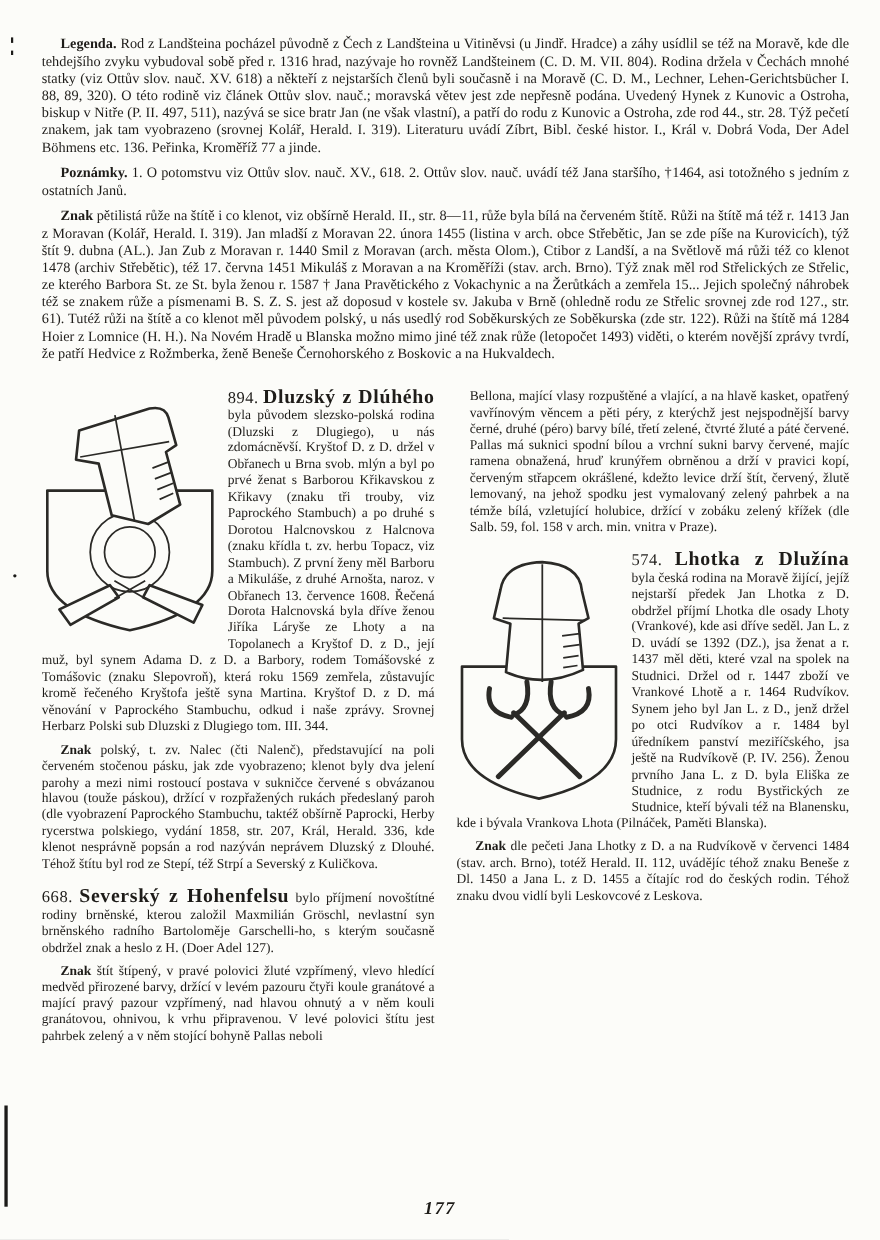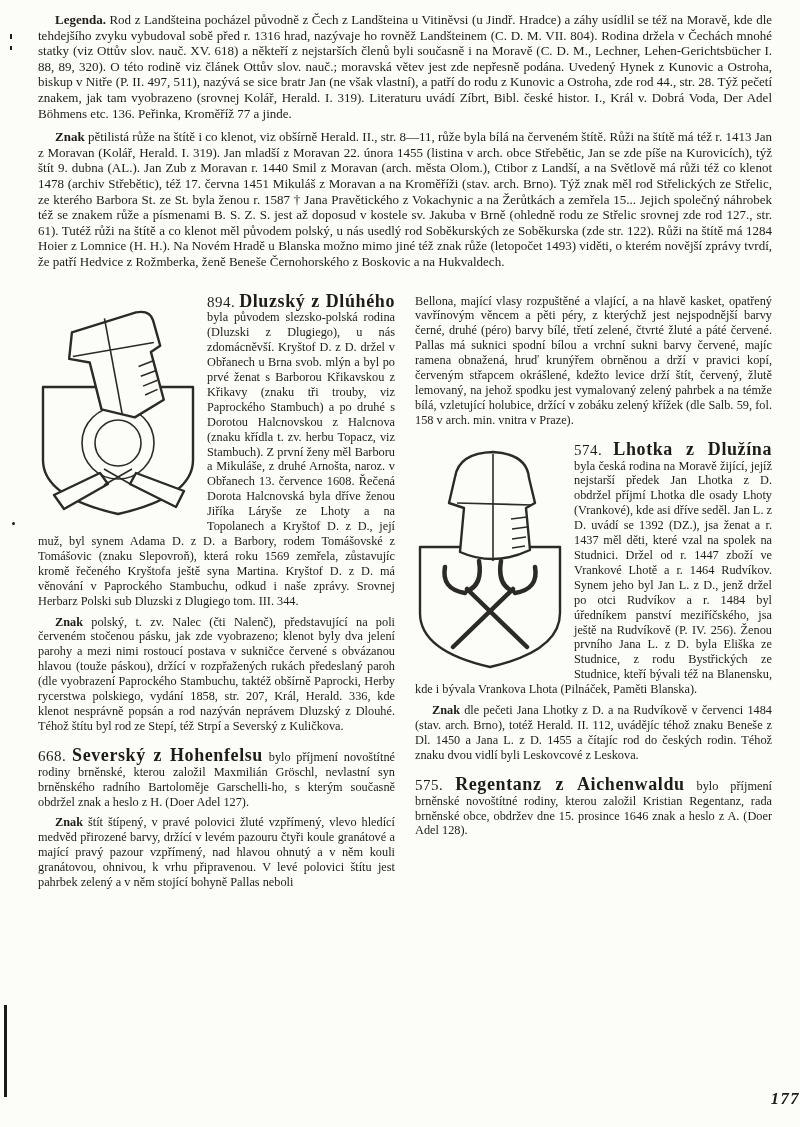--- a/index.html
+++ b/index.html
@@ -1,42 +1,42 @@
 <!DOCTYPE html>
 <html lang="cs"><head>
 <meta charset="utf-8">
 <style>
   * { margin:0; padding:0; box-sizing:border-box; }
   html,body { background:#d9d9d6; }
   .page {
     width:800px; height:1127px; position:relative; overflow:hidden;
     background:#fcfcf9; color:#1e1c19;
     font-family:"Liberation Serif","DejaVu Serif",serif;
-    padding:12px 28px 0 38px;
+    padding:32px 28px 0 38px;
   }
   
   .top p { font-size:13px; line-height:15.6px; text-align:justify; text-indent:17px; }
   .top p + p { margin-top:8px; }
   .lbl { font-weight:bold; }
   
   .cols { display:flex; gap:20px; margin-top:24px; }
   .col { flex:1; min-width:0; font-size:12.3px; line-height:14.9px; text-align:justify; }
   .entry { margin-top:14px; }
   .entry:first-child { margin-top:0; }
   .enum { font-size:15px; letter-spacing:0.5px; }
   .ename { font-size:18px; font-weight:bold; letter-spacing:0.6px; }
   p.znak { text-indent:17px; margin-top:6px; }
-  p.cont { margin-top:0; }
+  p.cont { margin-top:0;margin-left:12px; }
   .illus { float:left; margin:3px 9px 2px 0; }
   .illus svg { display:block; }
   .lineart { stroke:#2b2a27; fill:#fcfcf9; stroke-width:2.4; stroke-linejoin:round; }
   .thin    { stroke:#2b2a27; fill:none; stroke-width:1.6; }
   .forkart { stroke:#2b2a27; fill:none; stroke-width:4.5; stroke-linecap:round; }
   .footer {
-    position:absolute; left:0; bottom:18px; width:100%; text-align:right;
+    position:absolute; left:0; bottom:18px; width:100%; text-align:center;
     font-style:italic; font-weight:bold; font-size:16.5px; letter-spacing:1.5px;
   }
   .artifact { position:absolute; background:#1c1b19; }
   .a-line { left:4px; top:1005px; width:3px; height:92px; }
   .a-dot1 { left:10px; top:34px; width:2px; height:5px; }
   .a-dot2 { left:10px; top:46px; width:2px; height:4px; }
   .a-dot3 { left:12px; top:522px; width:3px; height:3px; border-radius:50%; }
 </style>
 </head>
 <body>
@@ -45,20 +45,24 @@
 
   <div class="artifact a-line"></div>
   <div class="artifact a-dot1"></div>
   <div class="artifact a-dot2"></div>
   <div class="artifact a-dot3"></div>
 
   <section class="top">
     <p>
       <span class="lbl">Legenda.</span>
       <span>Rod z Landšteina pocházel původně z Čech z Landšteina u Vitiněvsi (u Jindř. Hradce) a záhy usídlil se též na Moravě, kde dle tehdejšího zvyku vybudoval sobě před r. 1316 hrad, nazývaje ho rovněž Landšteinem (C. D. M. VII. 804). Rodina držela v Čechách mnohé statky (viz Ottův slov. nauč. XV. 618) a někteří z nejstarších členů byli současně i na Moravě (C. D. M., Lechner, Lehen-Gerichtsbücher I. 88, 89, 320). O této rodině viz článek Ottův slov. nauč.; moravská větev jest zde nepřesně podána. Uvedený Hynek z Kunovic a Ostroha, biskup v Nitře (P. II. 497, 511), nazývá se sice bratr Jan (ne však vlastní), a patří do rodu z Kunovic a Ostroha, zde rod 44., str. 28. Týž pečetí znakem, jak tam vyobrazeno (srovnej Kolář, Herald. I. 319). Literaturu uvádí Zíbrt, Bibl. české histor. I., Král v. Dobrá Voda, Der Adel Böhmens etc. 136. Peřinka, Kroměříž 77 a jinde.</span>
+    </p>
+    <p>
+      <span class="lbl">Poznámky.</span>
+      <span>1. O potomstvu viz Ottův slov. nauč. XV., 618. 2. Ottův slov. nauč. uvádí též Jana staršího, †1464, asi totožného s jedním z ostatních Janů.</span>
     </p>
     <p>
       <span class="lbl">Znak</span>
       <span>pětilistá růže na štítě i co klenot, viz obšírně Herald. II., str. 8—11, růže byla bílá na červeném štítě. Růži na štítě má též r. 1413 Jan z Moravan (Kolář, Herald. I. 319). Jan mladší z Moravan 22. února 1455 (listina v arch. obce Střebětic, Jan se zde píše na Kurovicích), týž štít 9. dubna (AL.). Jan Zub z Moravan r. 1440 Smil z Moravan (arch. města Olom.), Ctibor z Landší, a na Světlově má růži též co klenot 1478 (archiv Střebětic), též 17. června 1451 Mikuláš z Moravan a na Kroměříži (stav. arch. Brno). Týž znak měl rod Střelických ze Střelic, ze kterého Barbora St. ze St. byla ženou r. 1587 † Jana Pravětického z Vokachynic a na Žerůtkách a zemřela 15... Jejich společný náhrobek též se znakem růže a písmenami B. S. Z. S. jest až doposud v kostele sv. Jakuba v Brně (ohledně rodu ze Střelic srovnej zde rod 127., str. 61). Tutéž růži na štítě a co klenot měl původem polský, u nás usedlý rod Soběkurských ze Soběkurska (zde str. 122). Růži na štítě má 1284 Hoier z Lomnice (H. H.). Na Novém Hradě u Blanska možno mimo jiné též znak růže (letopočet 1493) viděti, o kterém novější zprávy tvrdí, že patří Hedvice z Rožmberka, ženě Beneše Černohorského z Boskovic a na Hukvaldech.</span>
     </p>
   </section>
 
   <div class="cols">
 
     <div class="col">
@@ -140,25 +144,20 @@
           </span>
           <span>byla česká rodina na Moravě žijící, jejíž nejstarší předek Jan Lhotka z D. obdržel příjmí Lhotka dle osady Lhoty (Vrankové), kde asi dříve seděl. Jan L. z D. uvádí se 1392 (DZ.), jsa ženat a r. 1437 měl děti, které vzal na spolek na Studnici. Držel od r. 1447 zboží ve Vrankové Lhotě a r. 1464 Rudvíkov. Synem jeho byl Jan L. z D., jenž držel po otci Rudvíkov a r. 1484 byl úředníkem panství meziříčského, jsa ještě na Rudvíkově (P. IV. 256). Ženou prvního Jana L. z D. byla Eliška ze Studnice, z rodu Bystřických ze Studnice, kteří bývali též na Blanensku, kde i bývala Vrankova Lhota (Pilnáček, Paměti Blanska).</span>
         </p>
         <p class="znak">
           <span class="lbl">Znak</span>
           <span>dle pečeti Jana Lhotky z D. a na Rudvíkově v červenci 1484 (stav. arch. Brno), totéž Herald. II. 112, uvádějíc téhož znaku Beneše z Dl. 1450 a Jana L. z D. 1455 a čítajíc rod do českých rodin. Téhož znaku dvou vidlí byli Leskovcové z Leskova.</span>
         </p>
       </div>
 
       <div class="entry">
-        <p>
-          <span class="enum">575.</span>
-          <span class="ename">Regentanz z Aichenwaldu</span>
-          <span>bylo příjmení brněnské novoštítné rodiny, kterou založil Kristian Regentanz, rada brněnské obce, obdržev dne 15. prosince 1646 znak a heslo z A. (Doer Adel 128).</span>
-        </p>
       </div>
 
     </div>
   </div>
 
   <div class="footer">177</div>
 
 </div>
 
 </body></html>

